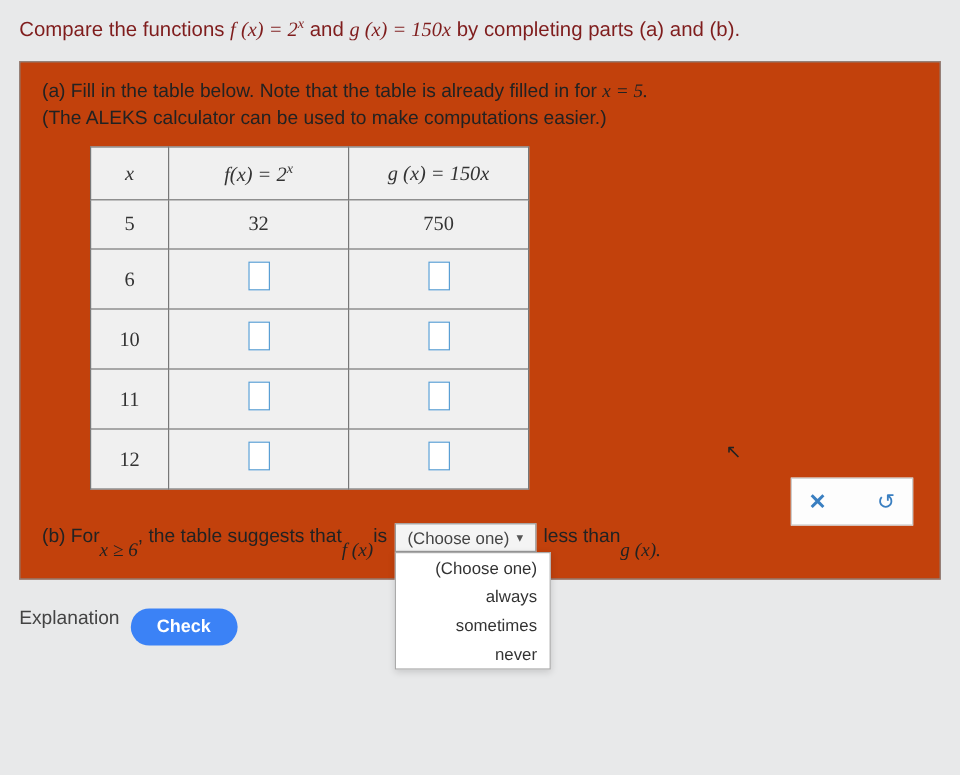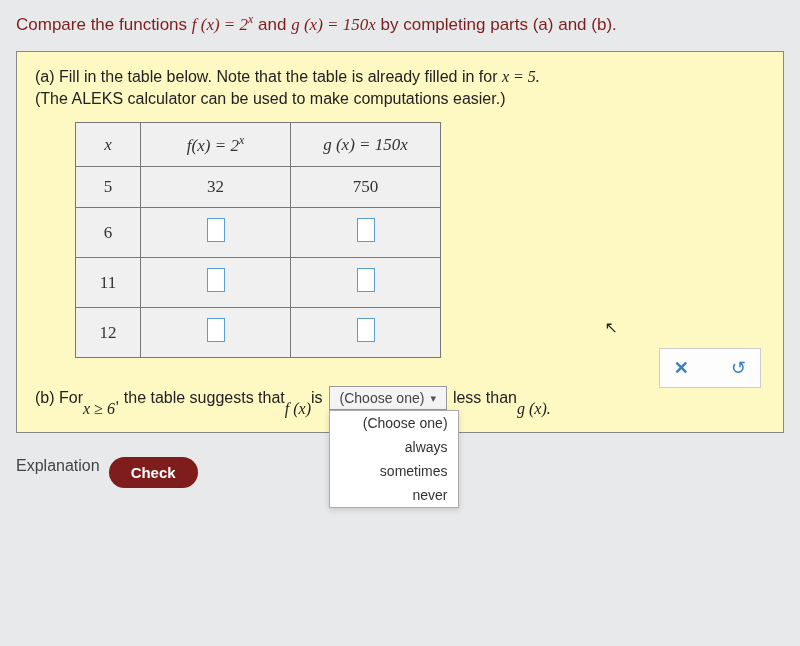--- a/index.html
+++ b/index.html
@@ -19,21 +19,21 @@
       font-size: 17px;
       margin-bottom: 16px;
       color: #7f1d1d;
     }
     .question-header .math {
       font-style: italic;
       font-family: 'Times New Roman', serif;
     }
     .main-box {
       border: 1px solid #888;
-      background: #fef9c3;
+      background: #c2410c;
       padding: 14px 18px 14px 18px;
       position: relative;
     }
     .part-a-text {
       font-size: 16px;
       color: #222;
       margin-bottom: 12px;
       line-height: 1.4;
     }
     .part-a-text .math {
@@ -154,21 +154,21 @@
       display: flex;
       align-items: flex-start;
       gap: 9px;
     }
     .explain-link {
       color: #444;
       font-size: 16px;
       cursor: pointer;
     }
     .check-btn {
-      background: #7f1d1d;
+      background: #3b82f6;
       color: #fff;
       border: none;
       border-radius: 16px;
       padding: 7px 22px;
       font-size: 15px;
       font-weight: bold;
       cursor: pointer;
     }
     .cursor-arrow {
       position: absolute;
@@ -210,20 +210,25 @@
       </tr>
     </thead>
     <tbody>
       <tr>
         <td class="xcol">5</td>
         <td class="fcol">32</td>
         <td class="gcol">750</td>
       </tr>
       <tr>
         <td class="xcol">6</td>
+        <td class="fcol"><span class="input-box"></span></td>
+        <td class="gcol"><span class="input-box"></span></td>
+      </tr>
+      <tr>
+        <td class="xcol">10</td>
         <td class="fcol"><span class="input-box"></span></td>
         <td class="gcol"><span class="input-box"></span></td>
       </tr>
       <tr>
         <td class="xcol">11</td>
         <td class="fcol"><span class="input-box"></span></td>
         <td class="gcol"><span class="input-box"></span></td>
       </tr>
       <tr>
         <td class="xcol">12</td>

